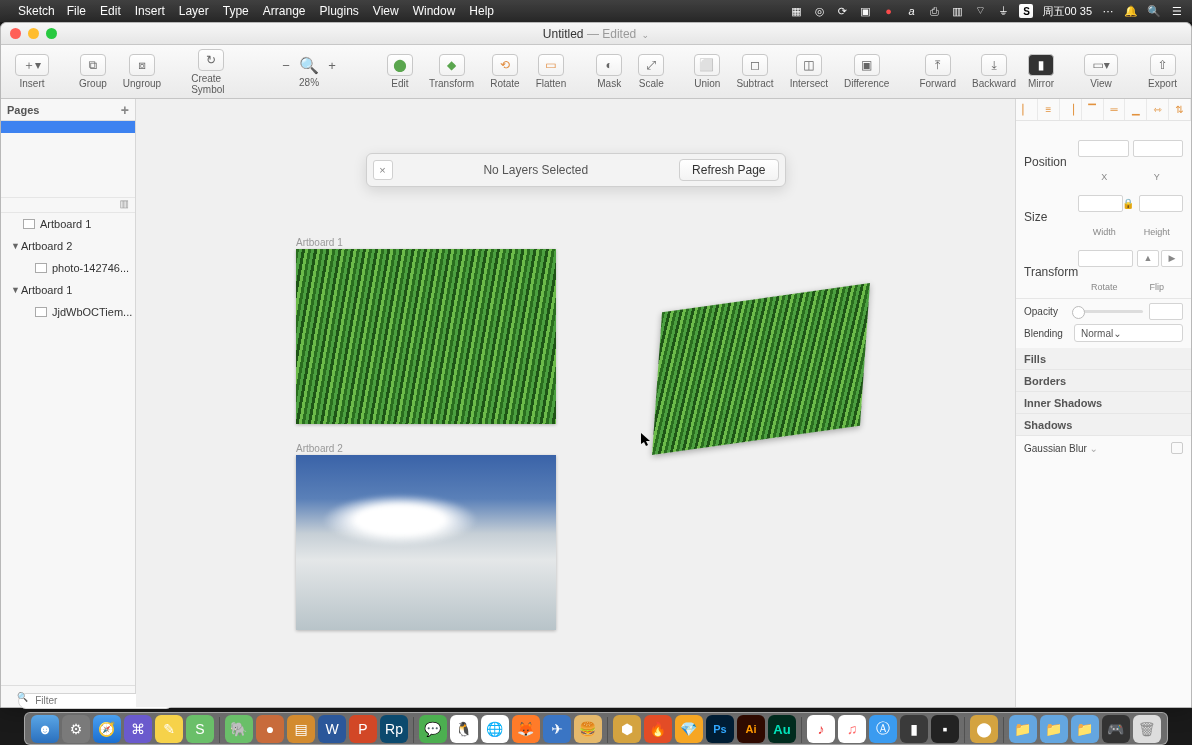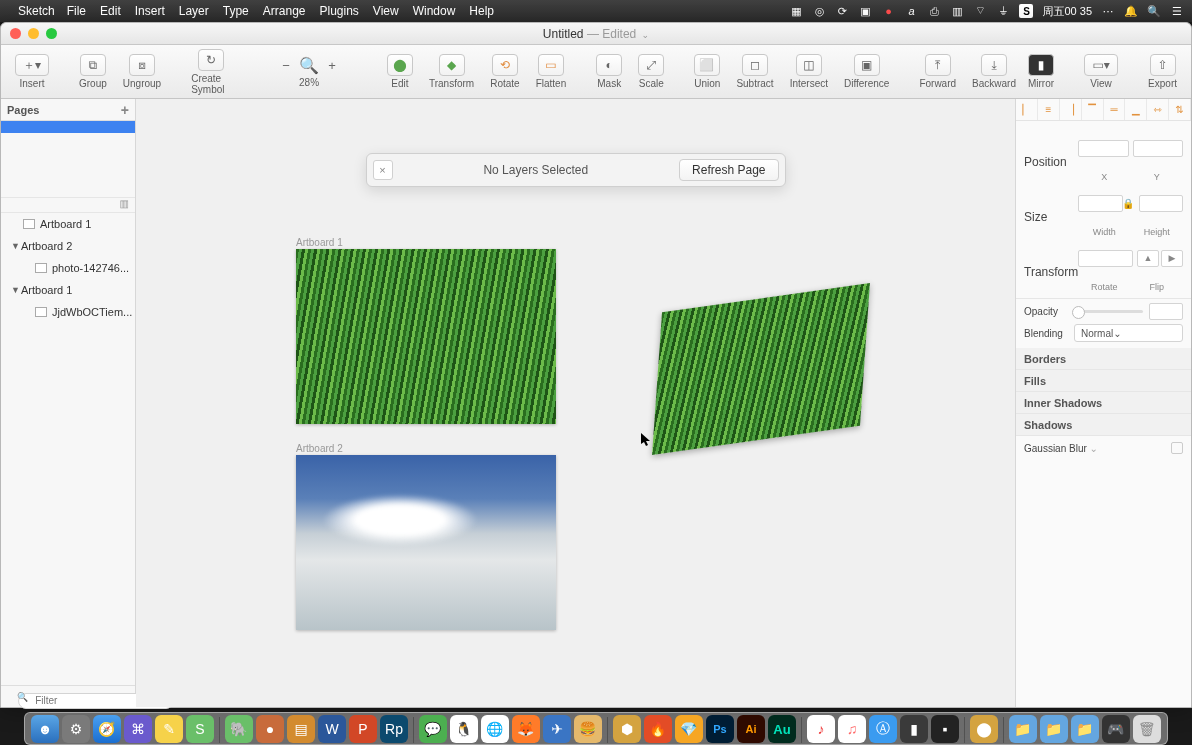--- a/index.html
+++ b/index.html
@@ -379,22 +379,22 @@
         <div class="track"></div>
         <div class="fld"></div>
       </div>
       <div class="blend-row">
         <span class="lbl" style="width:44px">Blending</span>
         <div class="sel">
             <span>Normal</span>
             <span>⌄</span>
           </div>
       </div>
+      <div class="stack-hdr">Fills</div>
       <div class="stack-hdr">Borders</div>
-      <div class="stack-hdr">Fills</div>
       <div class="stack-hdr">Inner Shadows</div>
       <div class="stack-hdr">Shadows</div>
       <div class="blur-row">
         <span style="flex:1"><span>Gaussian Blur</span> <span style="color:#aaa">⌄</span></span>
         <div class="chk"></div>
       </div>
     </div>
   </div>
 </div>
 

